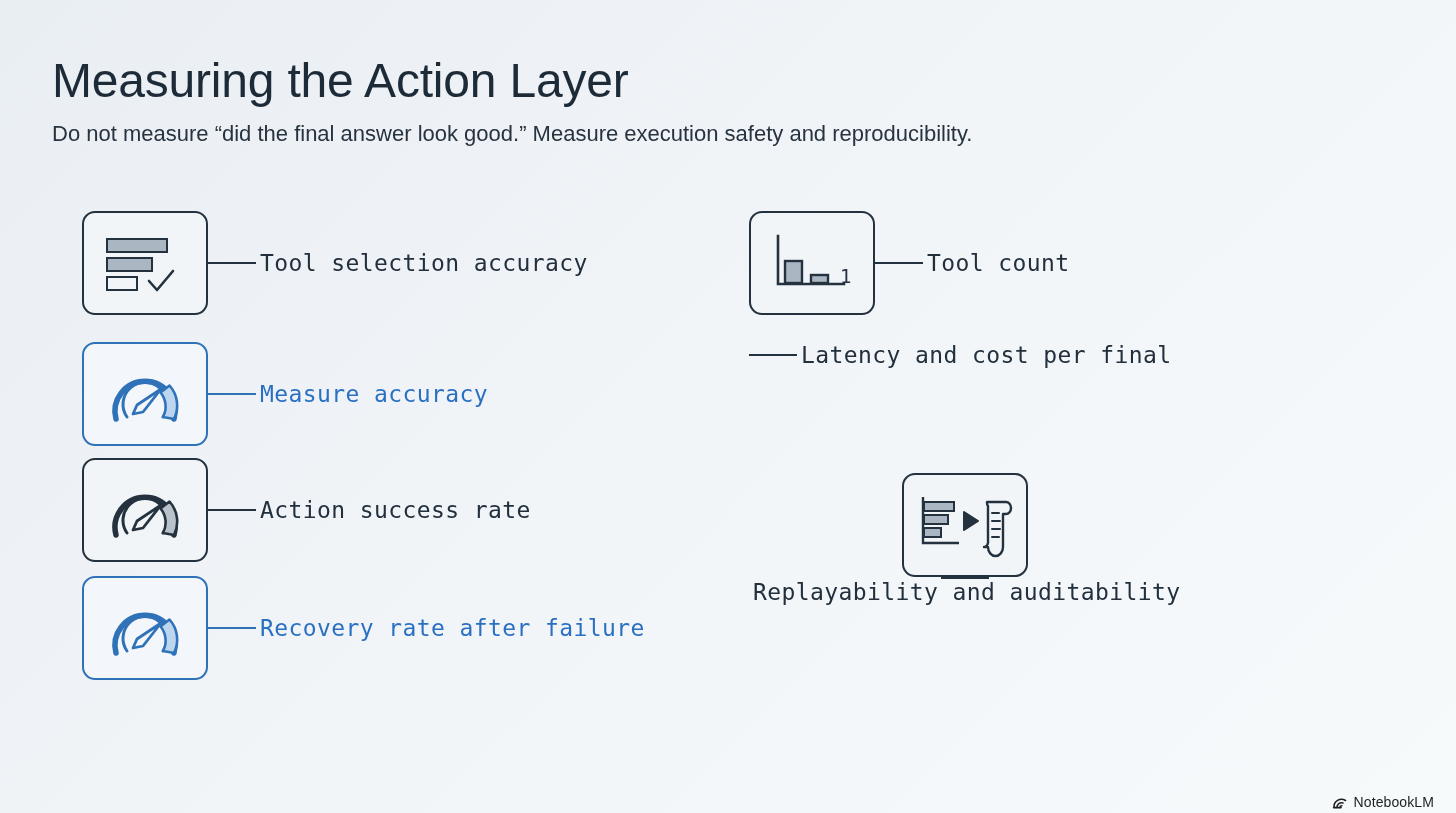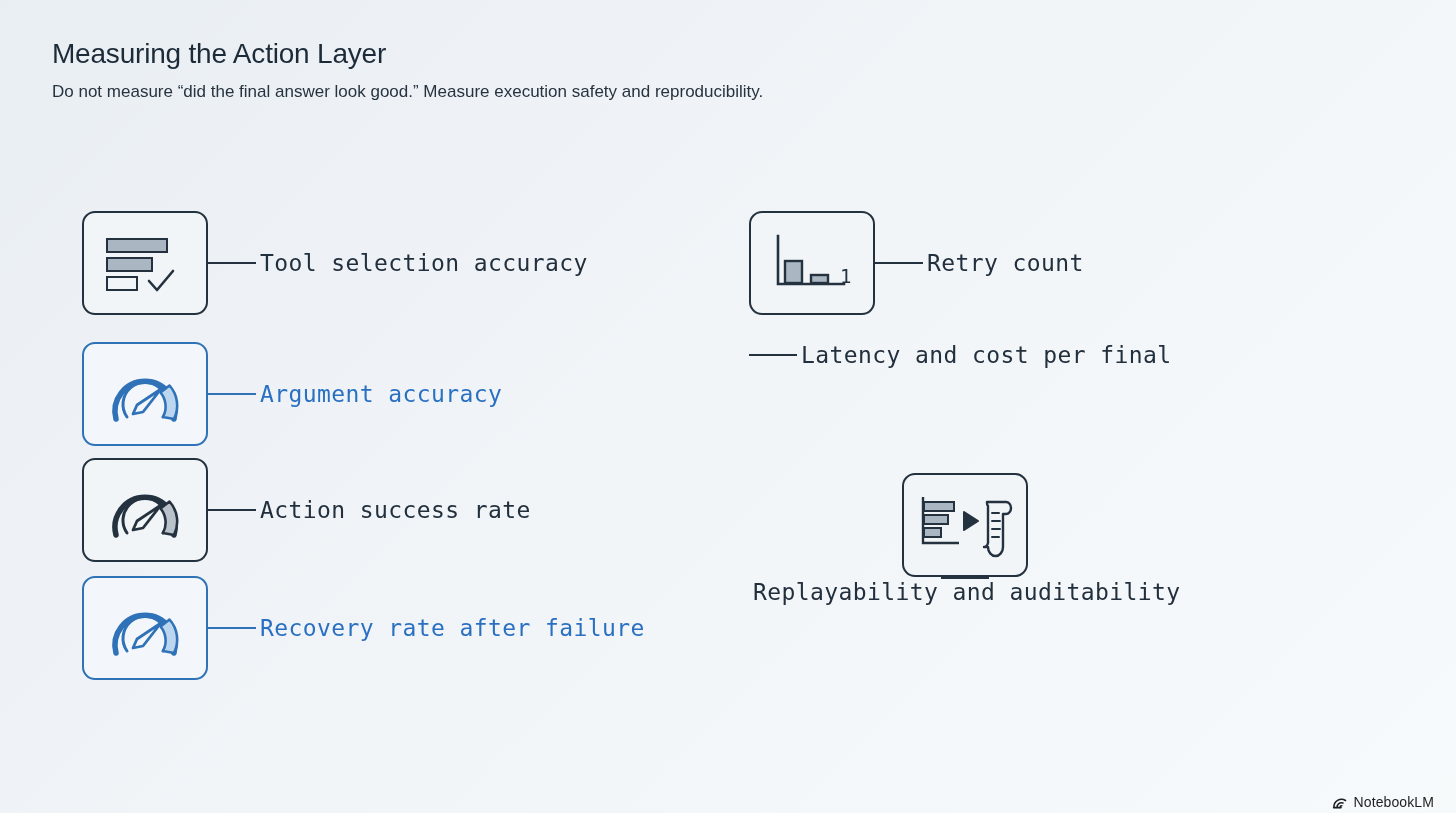--- a/index.html
+++ b/index.html
@@ -19,30 +19,31 @@
   }
 
   
   .header {
     position: absolute;
     left: 52px;
     top: 38px;
     width: 1340px;
   }
   .title {
-    font-size: 28px;
+    font-size: 48px;
     font-weight: 400;
     letter-spacing: -0.2px;
     line-height: 1.12;
     color: #1d2b39;
     white-space: nowrap;
+    margin-top: 16px;
   }
   .subtitle {
     margin-top: 12px;
-    font-size: 17px;
+    font-size: 22px;
     font-weight: 400;
     line-height: 1.25;
     color: #27333f;
     white-space: nowrap;
   }
 
   
   .board {
     position: absolute;
     left: 0;
@@ -148,21 +149,21 @@
       <span>
         <svg width="84" height="70" viewBox="0 0 84 70">
           <path d="M13 60 A30 30 0 1 1 71 60" fill="none" stroke="#2f72b8" stroke-width="5.5" stroke-linecap="round"></path>
           <path d="M24 58 A22 22 0 1 1 60 58" fill="none" stroke="#2f72b8" stroke-width="3" stroke-linecap="round"></path>
           <path d="M66.5 26.5 A30 30 0 0 1 71 60 L60 58 A22 22 0 0 0 57.5 33.5 Z" fill="#bcd6f0" stroke="#2f72b8" stroke-width="2.6" stroke-linejoin="round"></path>
           <path d="M30 55 L34 46 L58 30 L40 53 Z" fill="none" stroke="#2f72b8" stroke-width="2.8" stroke-linejoin="round"></path>
         </svg>
       </span>
     </div>
     <div class="connector"></div>
-    <div class="label">Argument accuracy</div>
+    <div class="label">Measure accuracy</div>
   </div>
 
   <div class="item pos-l3">
     <div class="icon-box">
       <span>
         <svg width="84" height="70" viewBox="0 0 84 70">
           <path d="M13 60 A30 30 0 1 1 71 60" fill="none" stroke="#24323f" stroke-width="5.5" stroke-linecap="round"></path>
           <path d="M24 58 A22 22 0 1 1 60 58" fill="none" stroke="#24323f" stroke-width="3" stroke-linecap="round"></path>
           <path d="M66.5 26.5 A30 30 0 0 1 71 60 L60 58 A22 22 0 0 0 57.5 33.5 Z" fill="#b9c2cb" stroke="#24323f" stroke-width="2.6" stroke-linejoin="round"></path>
           <path d="M30 55 L34 46 L58 30 L40 53 Z" fill="none" stroke="#24323f" stroke-width="2.8" stroke-linejoin="round"></path>
@@ -193,21 +194,21 @@
       <span>
         <svg width="92" height="70" viewBox="0 0 92 70">
           <path d="M12 8 L12 56 L78 56" fill="none" stroke="#24323f" stroke-width="2.6" stroke-linecap="square"></path>
           <rect x="19" y="33" width="17" height="22" fill="#aab6c2" stroke="#24323f" stroke-width="2.4"></rect>
           <rect x="45" y="47" width="17" height="8" fill="#aab6c2" stroke="#24323f" stroke-width="2.4"></rect>
           <text x="74" y="55" font-family="DejaVu Sans Mono, monospace" font-size="19" fill="#24323f">1</text>
         </svg>
       </span>
     </div>
     <div class="connector"></div>
-    <div class="label">Retry count</div>
+    <div class="label">Tool count</div>
   </div>
 
   <div class="item pos-r2">
     <div class="connector"></div>
     <div class="label">Latency and cost per final</div>
   </div>
 
   <div class="item pos-r3">
     <div class="icon-box">
       <span>

